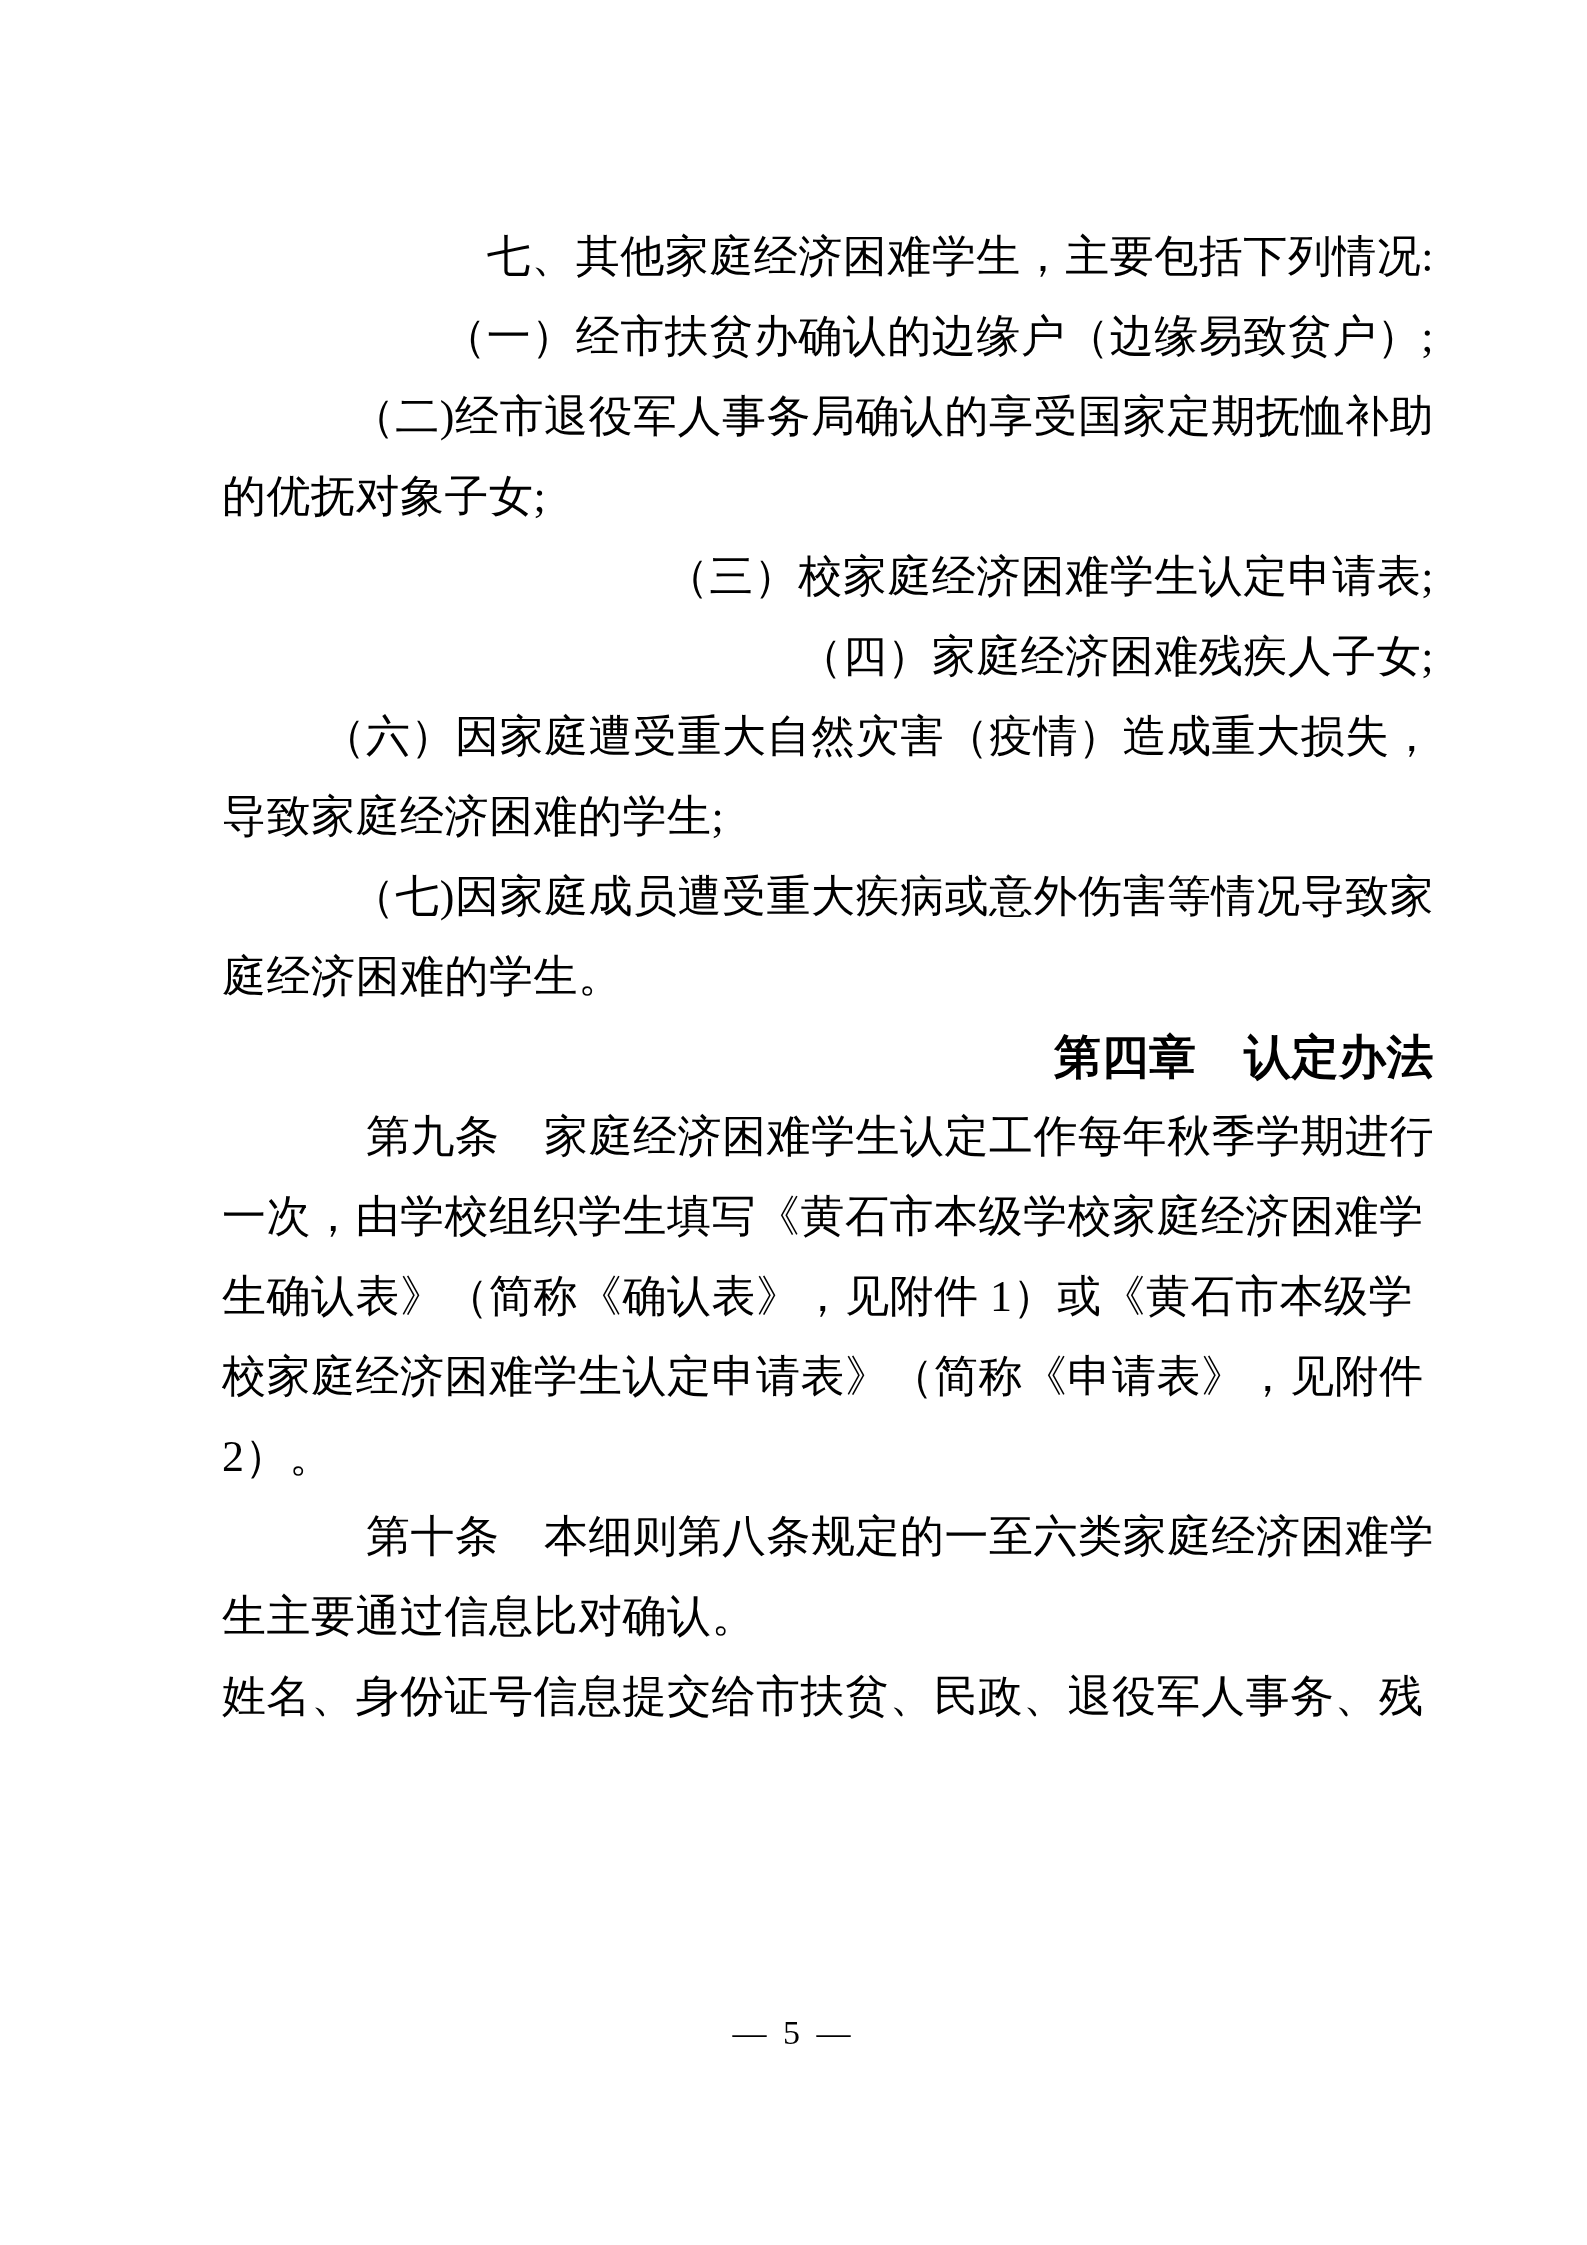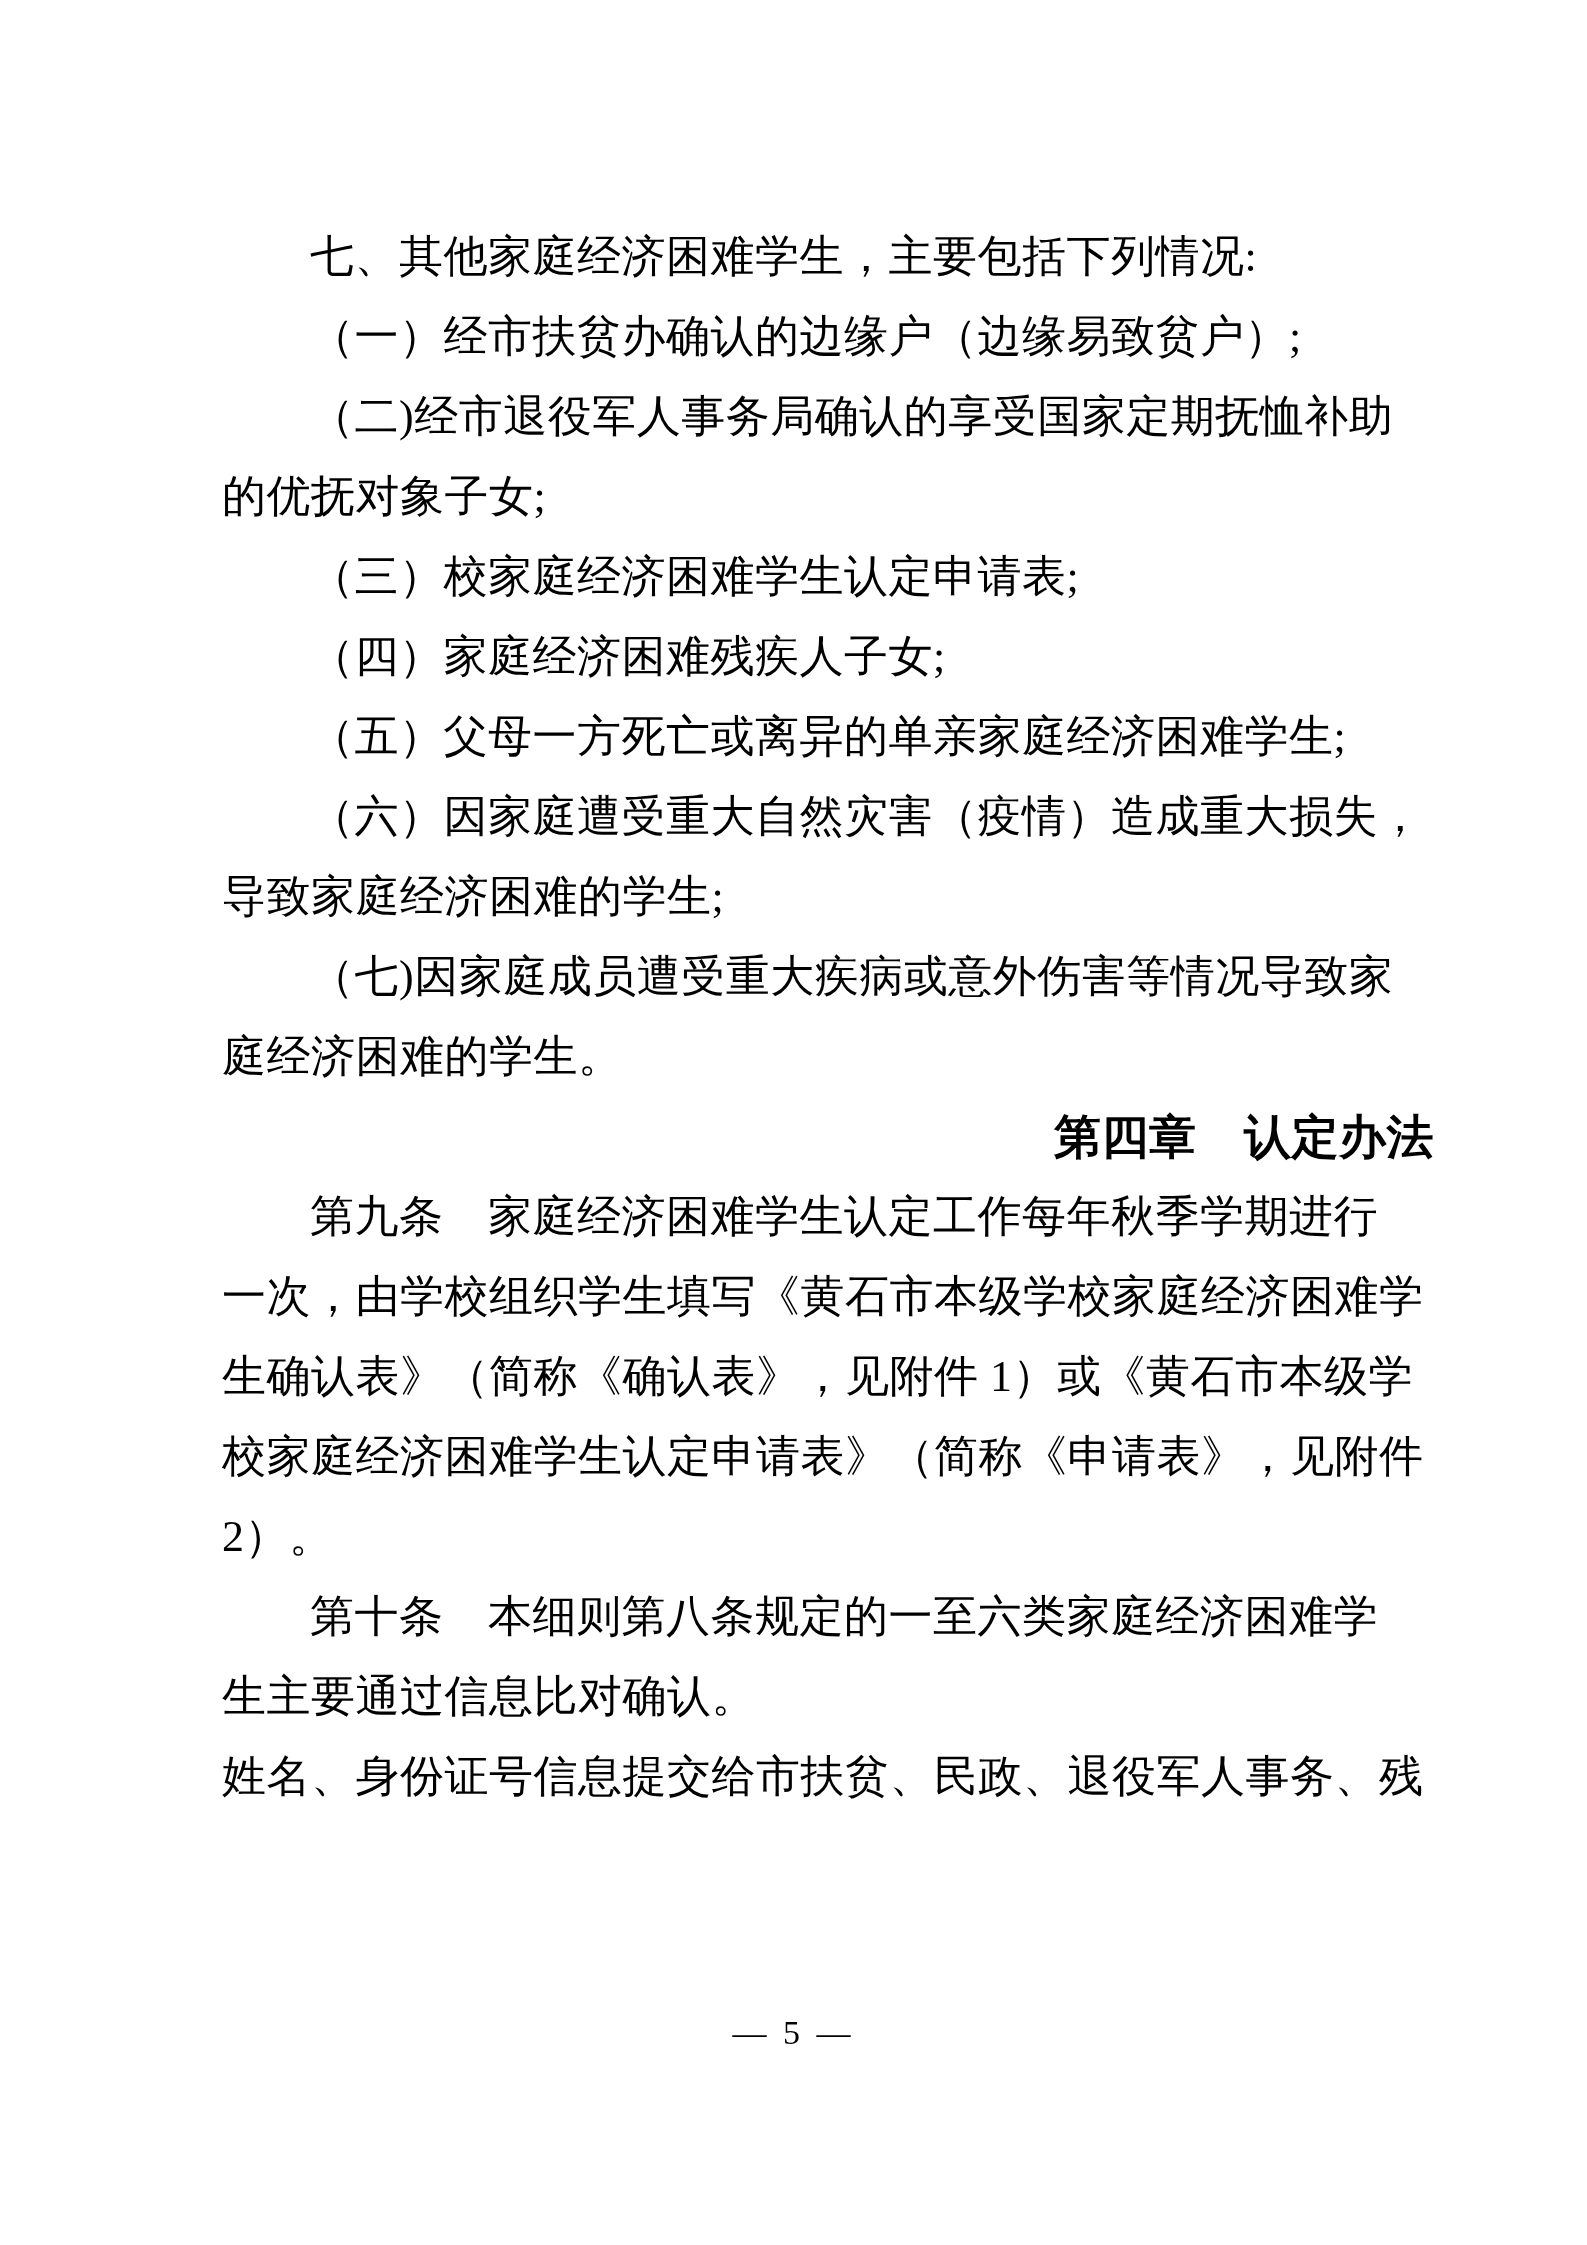--- a/index.html
+++ b/index.html
@@ -25,20 +25,21 @@
   }
   .line {
     height: 80px;
     line-height: 80px;
     font-size: 44px;
     white-space: pre;
     letter-spacing: 0.5px;
   }
   .line.indent {
     padding-left: 88px;
+    text-align: right;
   }
   .line.heading {
     padding-left: 0;
     text-align: right;
     font-weight: 700;
     font-size: 47px;
     font-family: "Liberation Sans", "DejaVu Sans", sans-serif;
   }
   .footer {
     position: absolute;
@@ -57,21 +58,20 @@
 <body>
 
 <div class="page" style="--page-bg: #ffffff; --ink: #000000;">
   <div class="content">
       <div class="line indent">七、其他家庭经济困难学生，主要包括下列情况:</div>
       <div class="line indent">（一）经市扶贫办确认的边缘户（边缘易致贫户）;</div>
       <div class="line indent">（二)经市退役军人事务局确认的享受国家定期抚恤补助</div>
       <div class="line flush">的优抚对象子女;</div>
       <div class="line indent">（三）校家庭经济困难学生认定申请表;</div>
       <div class="line indent">（四）家庭经济困难残疾人子女;</div>
-      <div class="line indent">（五）父母一方死亡或离异的单亲家庭经济困难学生;</div>
       <div class="line indent">（六）因家庭遭受重大自然灾害（疫情）造成重大损失，</div>
       <div class="line flush">导致家庭经济困难的学生;</div>
       <div class="line indent">（七)因家庭成员遭受重大疾病或意外伤害等情况导致家</div>
       <div class="line flush">庭经济困难的学生。</div>
       <div class="line heading">第四章　认定办法</div>
       <div class="line indent">第九条　家庭经济困难学生认定工作每年秋季学期进行</div>
       <div class="line flush">一次，由学校组织学生填写《黄石市本级学校家庭经济困难学</div>
       <div class="line flush">生确认表》（简称《确认表》，见附件 1）或《黄石市本级学</div>
       <div class="line flush">校家庭经济困难学生认定申请表》（简称《申请表》，见附件</div>
       <div class="line flush">2）。</div>

